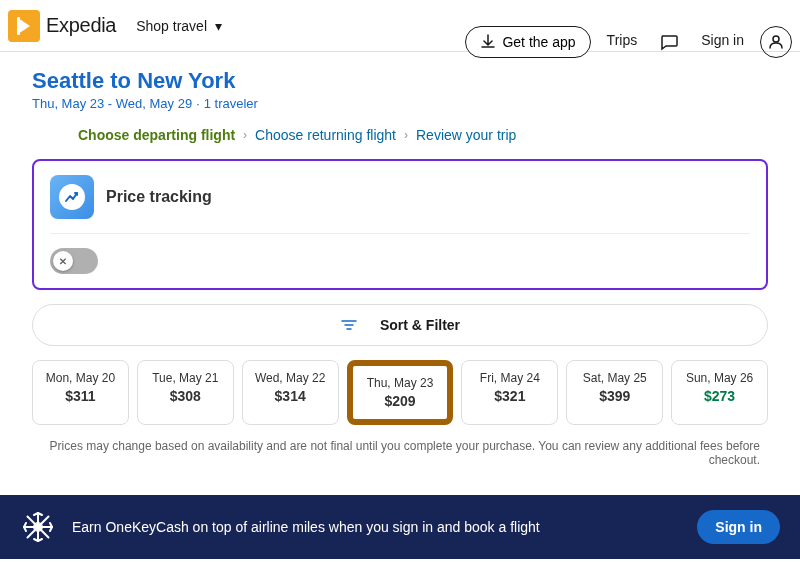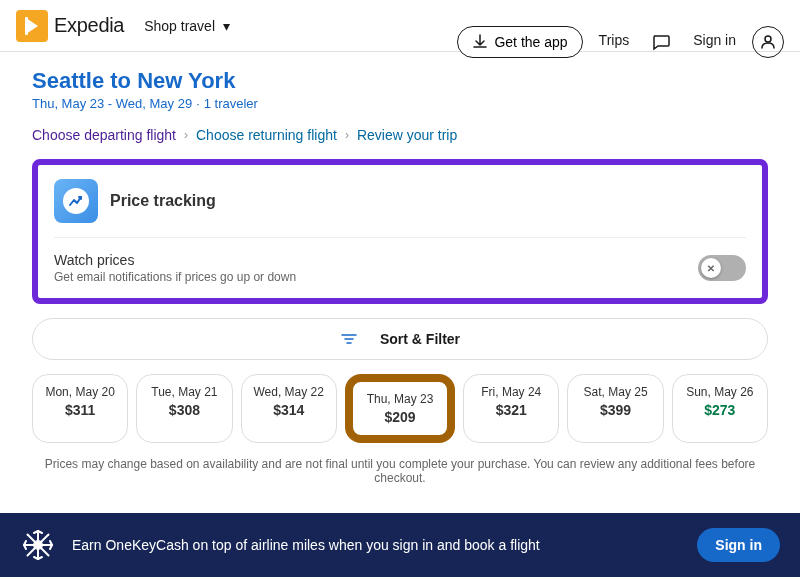--- a/index.html
+++ b/index.html
@@ -2,21 +2,21 @@
 <html><head>
   <meta charset="utf-8">
   <style>
     * { box-sizing: border-box; margin: 0; padding: 0; }
     body { font-family: -apple-system, BlinkMacSystemFont, 'Segoe UI', Arial, sans-serif; font-size: 14px; background: #fff; color: #333; width: 800px; }
 
     
     .header {
       display: flex;
       align-items: center;
-      padding: 0 16px;
+      padding: 0 8px;
       height: 52px;
       border-bottom: 1px solid #e0e0e0;
       background: #fff;
     }
     .logo-area {
       display: flex;
       align-items: center;
       gap: 6px;
       margin-right: 12px;
     }
@@ -113,31 +113,32 @@
       display: flex;
       align-items: center;
       gap: 8px;
       font-size: 14px;
       margin-bottom: 16px;
     }
     .breadcrumb-item {
       color: #0369a1;
     }
     .breadcrumb-item.active {
-      font-weight: 400;
-      color: #4c1d95;
+      font-weight: 700;
+      color: #4d7c0f;
+      margin-left: 46px;
     }
     .breadcrumb-sep {
       color: #999;
       font-size: 12px;
     }
 
     
     .price-tracking-card {
-      border: 6px solid #6d28d9;
+      border: 2px solid #6d28d9;
       border-radius: 8px;
       padding: 14px 16px;
       margin-bottom: 14px;
     }
     .card-header {
       display: flex;
       align-items: center;
       gap: 12px;
       padding-bottom: 14px;
       border-bottom: 1px solid #eee;
@@ -225,39 +226,39 @@
     .date-selector {
       display: flex;
       gap: 8px;
       margin-bottom: 14px;
       overflow-x: auto;
     }
     .date-card {
       flex: 1;
       min-width: 90px;
       border: 1.5px solid #ddd;
-      border-radius: 16px;
+      border-radius: 8px;
       padding: 10px 8px;
       text-align: center;
       cursor: pointer;
       background: #fff;
     }
     .date-card.selected {
-      border: 8px solid #a16207;
+      border: 6px solid #a16207;
       background: #fff;
     }
     .date-label { font-size: 12px; color: #333; font-weight: 500; }
     .date-price { font-size: 14px; font-weight: 600; color: #333; margin-top: 3px; }
     .date-price.green { color: #007a47; }
 
     
     .disclaimer {
       font-size: 12px;
       color: #666;
-      text-align: center;
+      text-align: right;
       margin-bottom: 0;
       padding: 0 8px;
     }
 
     
     .bottom-banner {
       background: #162555;
       display: flex;
       align-items: center;
       padding: 14px 20px;
@@ -354,24 +355,20 @@
         <div class="price-icon-inner">
           <svg width="16" height="16" viewBox="0 0 16 16" fill="none">
             <path d="M2 12 L6 7 L9 10 L13 4" stroke="#1668c9" stroke-width="2" stroke-linecap="round" stroke-linejoin="round"></path>
             <polyline points="11,4 13,4 13,6" stroke="#1668c9" stroke-width="2" stroke-linecap="round" stroke-linejoin="round"></polyline>
           </svg>
         </div>
       </div>
       <span class="card-title">Price tracking</span>
     </div>
     <div class="watch-row">
-      <div>
-        <div class="watch-label">Watch prices</div>
-        <div class="watch-sublabel">Get email notifications if prices go up or down</div>
-      </div>
       <div class="toggle-wrap">
         <div class="toggle">
           <div class="toggle-x">✕</div>
         </div>
       </div>
     </div>
   </div>
 
   <button class="sort-filter-btn">
     <svg width="18" height="18" viewBox="0 0 18 18" fill="none">

